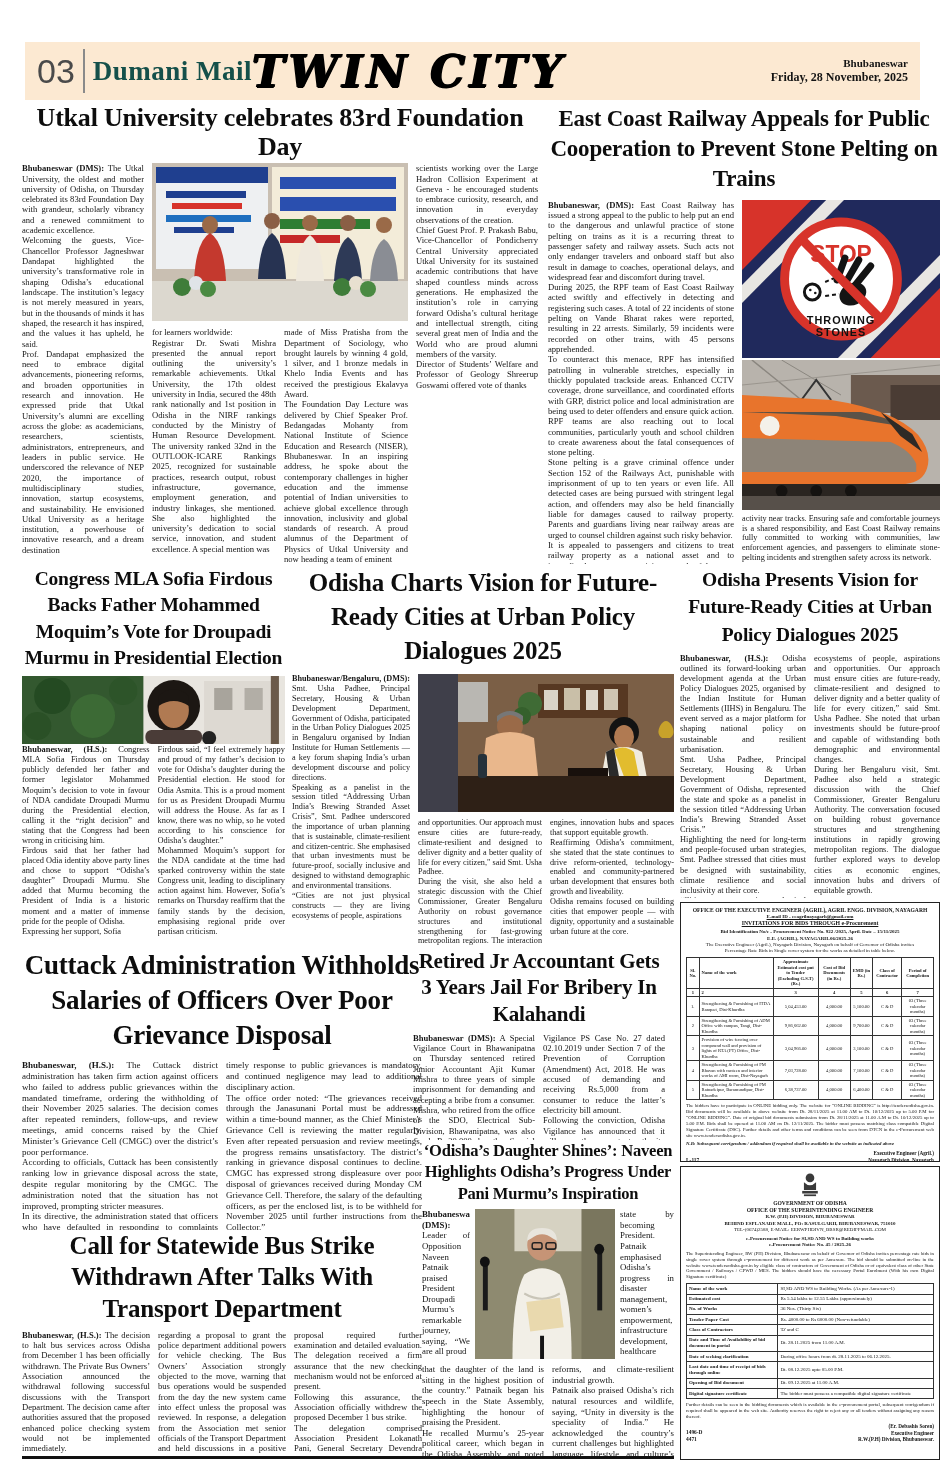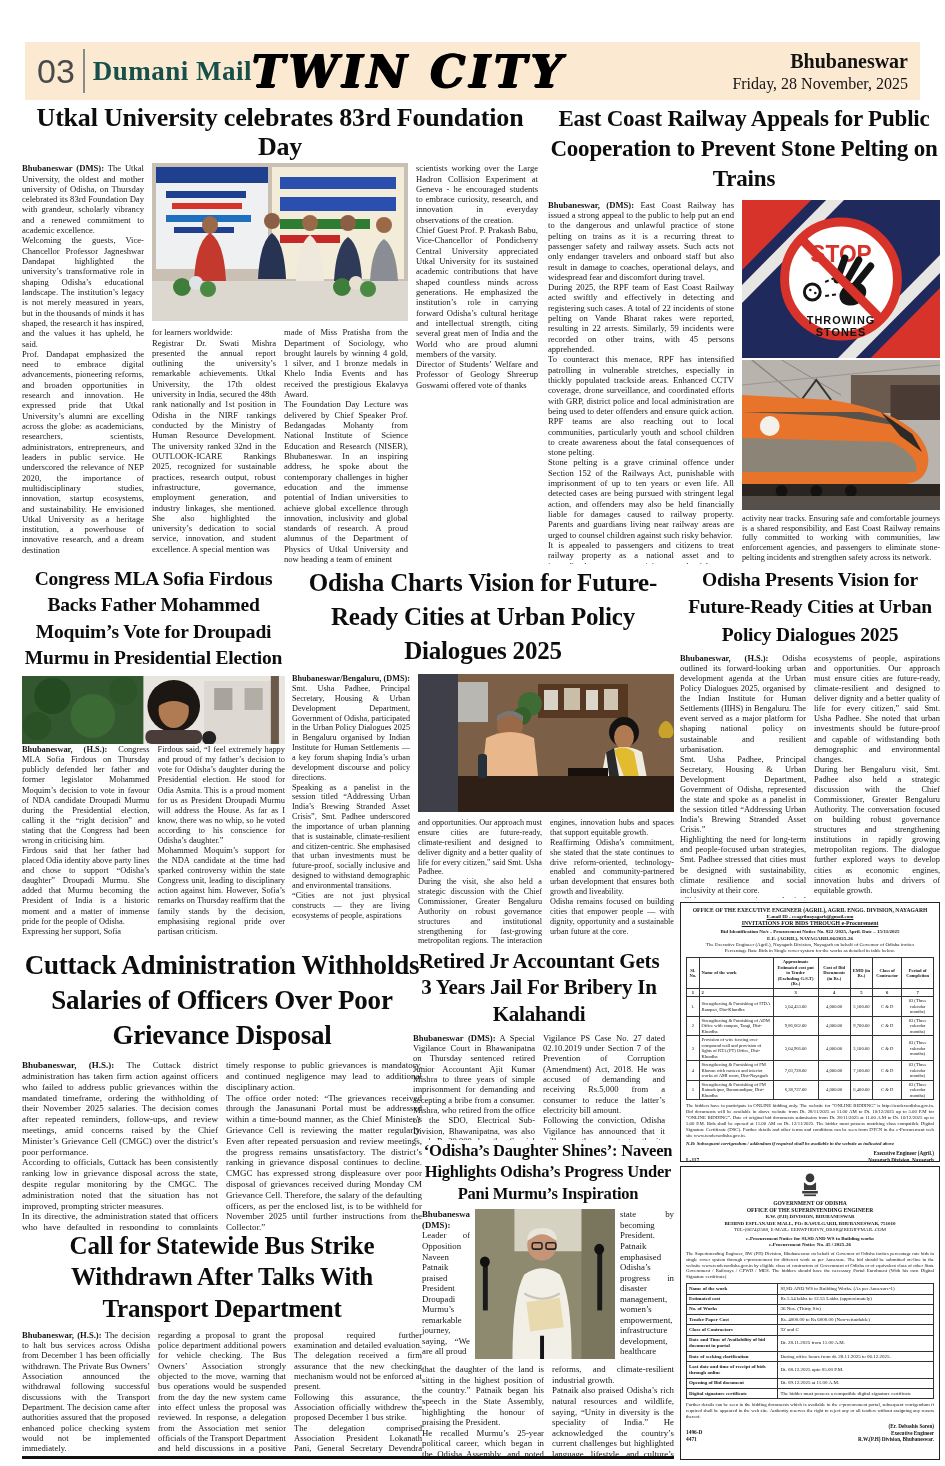--- a/index.html
+++ b/index.html
@@ -9,22 +9,22 @@
   .abs{position:absolute}
   
   .masthead{background:#fce9d2;display:flex;align-items:center;padding:14px 12px}
   .mh-left{display:flex;align-items:center;gap:8px;flex:0 0 auto}
   .pagenum{font-size:34px;color:#4a4a4a;font-family:"Liberation Sans",sans-serif}
   .mh-div{width:2px;height:44px;background:#8a8a8a}
   .paper{font-size:27px;font-weight:bold;color:#15504a;letter-spacing:.5px}
   .mh-center{flex:1;text-align:left;font-family:"DejaVu Serif",serif;font-style:italic;font-weight:bold;
     font-size:44px;color:#000;letter-spacing:4px;text-shadow:1px 0 0 #000,-1px 0 0 #000,0 1px 0 #000}
   .mh-right{flex:0 0 auto;text-align:right;line-height:1.25}
-  .mh-city{font-size:20px;font-weight:bold}
-  .mh-date{font-size:16px;font-weight:normal}
+  .mh-city{font-size:11px;font-weight:bold}
+  .mh-date{font-size:12px;font-weight:bold}
   
   .hl{font-weight:bold;text-align:center;line-height:1.1;letter-spacing:-.2px;color:#0d0d0d}
   .bt{font-size:var(--bfs,8.8px);line-height:1.2;text-align:justify;white-space:pre-line;color:#161616}
   .dl{font-weight:bold}
   .cols{display:flex;gap:8px}
   .col{flex:1;min-width:0;overflow:hidden}
   section{overflow:hidden}
   .ph{width:100%;overflow:hidden;background:#ccc}
   .ph svg{display:block;width:100%;height:100%}
   

